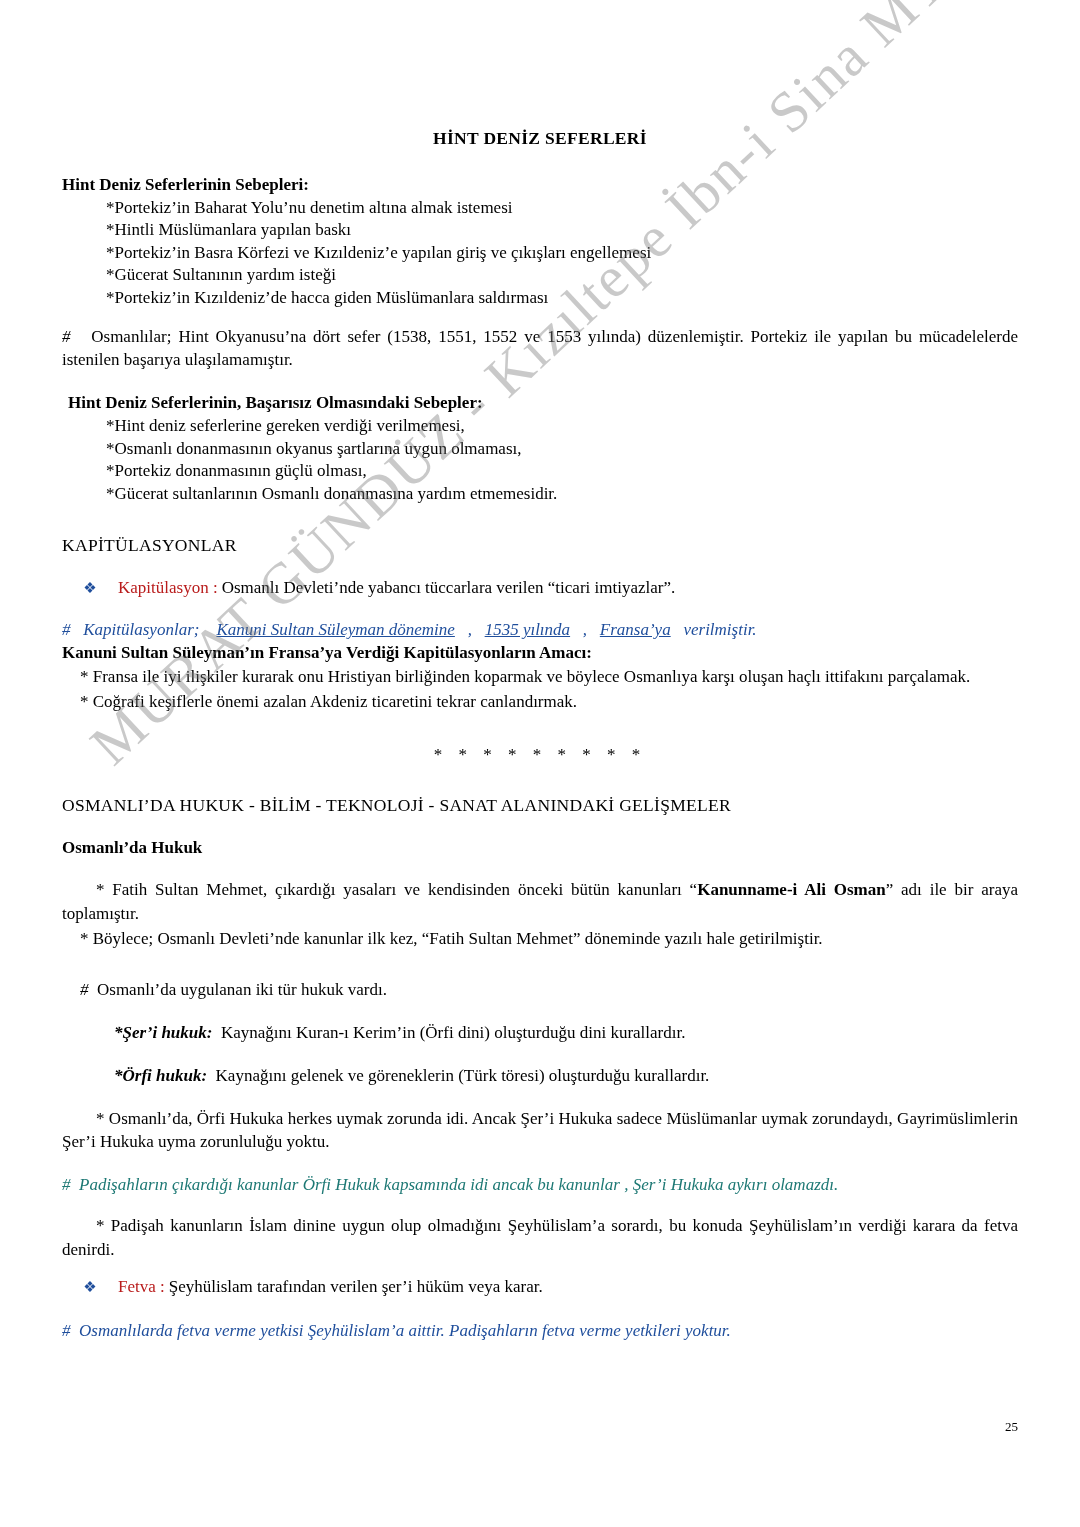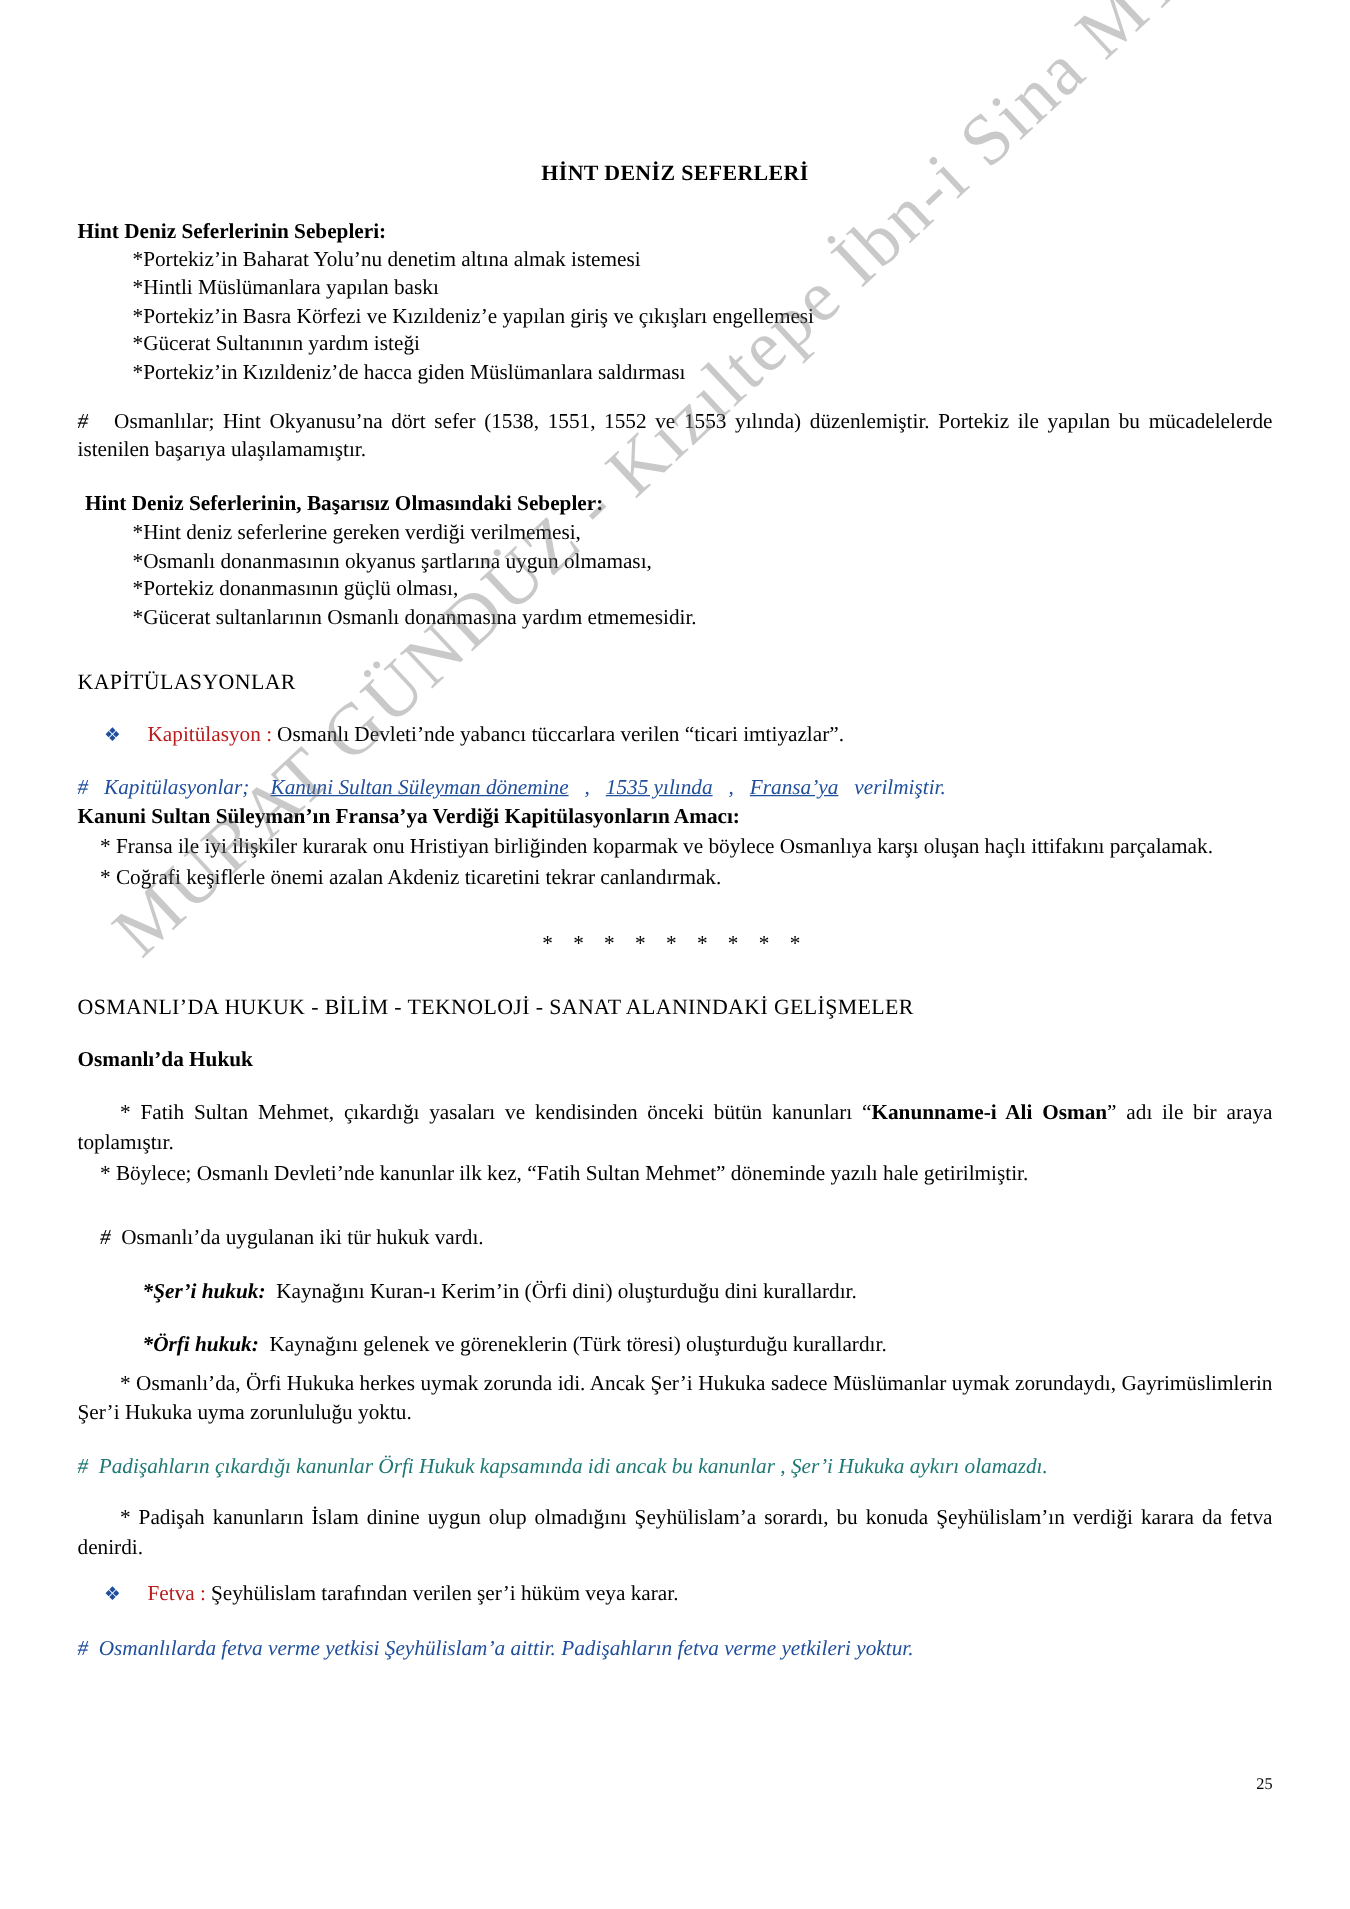--- a/index.html
+++ b/index.html
@@ -219,21 +219,21 @@
     </p>
 
     <p class="rule-line" style="text-indent:52px;">
       <span class="term">*Şer’i hukuk:</span>&nbsp;&nbsp;<span>Kaynağını Kuran-ı Kerim’in (Örfi dini) oluşturduğu dini kurallardır.</span>
     </p>
 
     <p class="rule-line" style="text-indent:52px;">
       <span class="term">*Örfi hukuk:</span>&nbsp;&nbsp;<span>Kaynağını gelenek ve göreneklerin (Türk töresi) oluşturduğu kurallardır.</span>
     </p>
 
-    <p class="para" style="margin-top:8px; text-indent:34px;">* Osmanlı’da, Örfi Hukuka herkes uymak zorunda idi.  Ancak Şer’i Hukuka sadece Müslümanlar  uymak zorundaydı, Gayrimüslimlerin Şer’i Hukuka uyma zorunluluğu yoktu.</p>
+    <p class="para" style="margin-top:20px; text-indent:34px;">* Osmanlı’da, Örfi Hukuka herkes uymak zorunda idi.  Ancak Şer’i Hukuka sadece Müslümanlar  uymak zorundaydı, Gayrimüslimlerin Şer’i Hukuka uyma zorunluluğu yoktu.</p>
 
     <p class="hash-para" style="margin-top:20px;">
       <span class="teal-italic">#</span>&nbsp;&nbsp;<span class="teal-italic">Padişahların çıkardığı kanunlar Örfi Hukuk kapsamında idi ancak bu kanunlar ,  Şer’i Hukuka aykırı olamazdı.</span>
     </p>
 
     <p class="para" style="margin-top:18px; text-indent:34px;">* Padişah kanunların İslam dinine uygun olup olmadığını Şeyhülislam’a sorardı, bu konuda Şeyhülislam’ın verdiği karara da fetva  denirdi.</p>
 
     <div class="bullet-row">
       <span class="bullet-glyph">❖</span>
       <span class="bullet-term">Fetva :</span>

